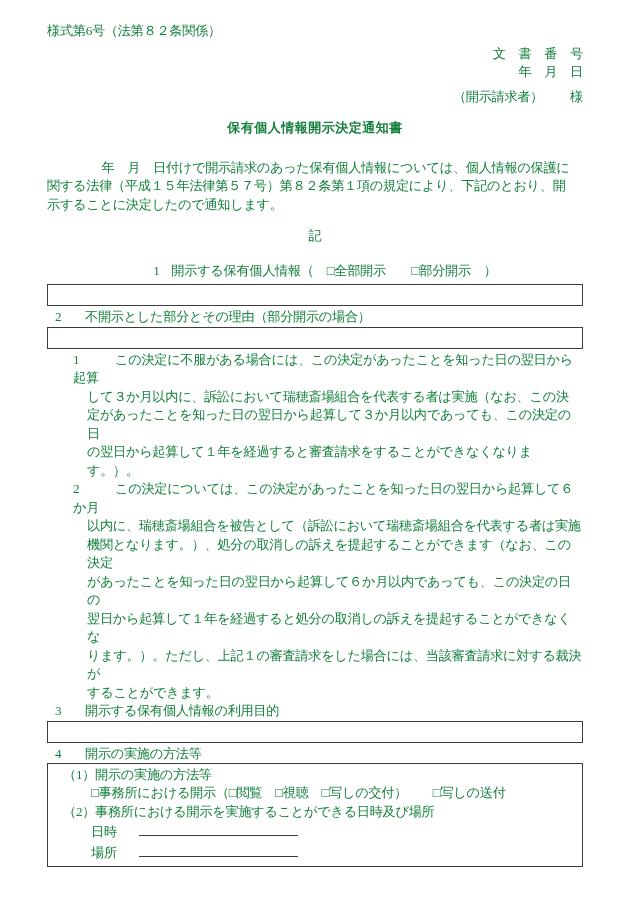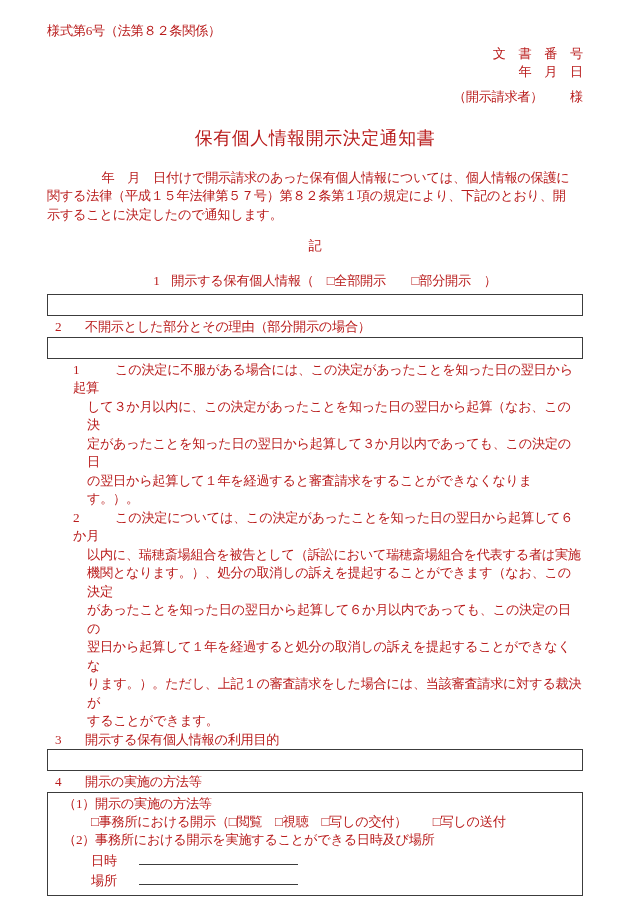--- a/index.html
+++ b/index.html
@@ -2,32 +2,32 @@
 <html><head>
 <meta charset="utf-8">
 <style>
   html,body{margin:0;padding:0;background:#fff;}
   .page{
     position:relative;
     width:630px;height:903px;
     box-sizing:border-box;
     padding:22px 47px 0 47px;
     background:#fff;
-    color:#b91c1c;
+    color:#15803d;
     font-family:"Liberation Serif","DejaVu Serif",serif;
     font-size:13.2px;
     line-height:18.5px;
     letter-spacing:-0.3px;
     overflow:hidden;
   }
   .r{text-align:right;}
   .c{text-align:center;}
   .mt2{margin-top:2px;}  .mt4{margin-top:4px;}  .mt6{margin-top:6px;text-align:right;}  .mt13{margin-top:13px;} .mt16{margin-top:16px;text-align:center;}
   .mt21{margin-top:21px;} .mt1{margin-top:2px;}
-  .doc-title{font-size:18px;letter-spacing:0.5px;margin-top:23px;}
+  .doc-title{font-size:13px;letter-spacing:0.5px;margin-top:13px;font-weight:bold;}
   .indent1{text-indent:41px;text-align:center;}
   .seal-row{display:flex;justify-content:flex-end;align-items:center;margin-top:2px;}
   .seal-box{
     display:inline-block;border:1px solid #3c3c3c;
     width:15px;height:15px;line-height:15px;text-align:center;
     font-size:11.5px;margin-left:26px;margin-right:4px;letter-spacing:0;
   }
   .honorific{margin-left:27px;}
   .recipient{margin-left:6px;}
   .sec-head{margin-left:8px;}
@@ -87,21 +87,21 @@
 
   <div class="sec-head mt2">
     <span class="snum">2</span><span>不開示とした部分とその理由（部分開示の場合）</span>
   </div>
   <div class="fill-box"></div>
 
   <div class="notes">
     <div class="note-first">
       <span class="nnum">1</span><span>この決定に不服がある場合には、この決定があったことを知った日の翌日から起算</span>
     </div>
-    <div class="note-cont">して３か月以内に、この決定があったことを知った日の翌日から起算（なお、この決</div>
+    <div class="note-cont">して３か月以内に、訴訟において瑞穂斎場組合を代表する者は実施（なお、この決</div>
     <div class="note-cont">定があったことを知った日の翌日から起算して３か月以内であっても、この決定の日</div>
     <div class="note-cont">の翌日から起算して１年を経過すると審査請求をすることができなくなります。）。</div>
     <div class="note-first">
       <span class="nnum">2</span><span>この決定については、この決定があったことを知った日の翌日から起算して６か月</span>
     </div>
     <div class="note-cont">以内に、瑞穂斎場組合を被告として（訴訟において瑞穂斎場組合を代表する者は実施</div>
     <div class="note-cont">機関となります。）、処分の取消しの訴えを提起することができます（なお、この決定</div>
     <div class="note-cont">があったことを知った日の翌日から起算して６か月以内であっても、この決定の日の</div>
     <div class="note-cont">翌日から起算して１年を経過すると処分の取消しの訴えを提起することができなくな</div>
     <div class="note-cont">ります。）。ただし、上記１の審査請求をした場合には、当該審査請求に対する裁決が</div>

